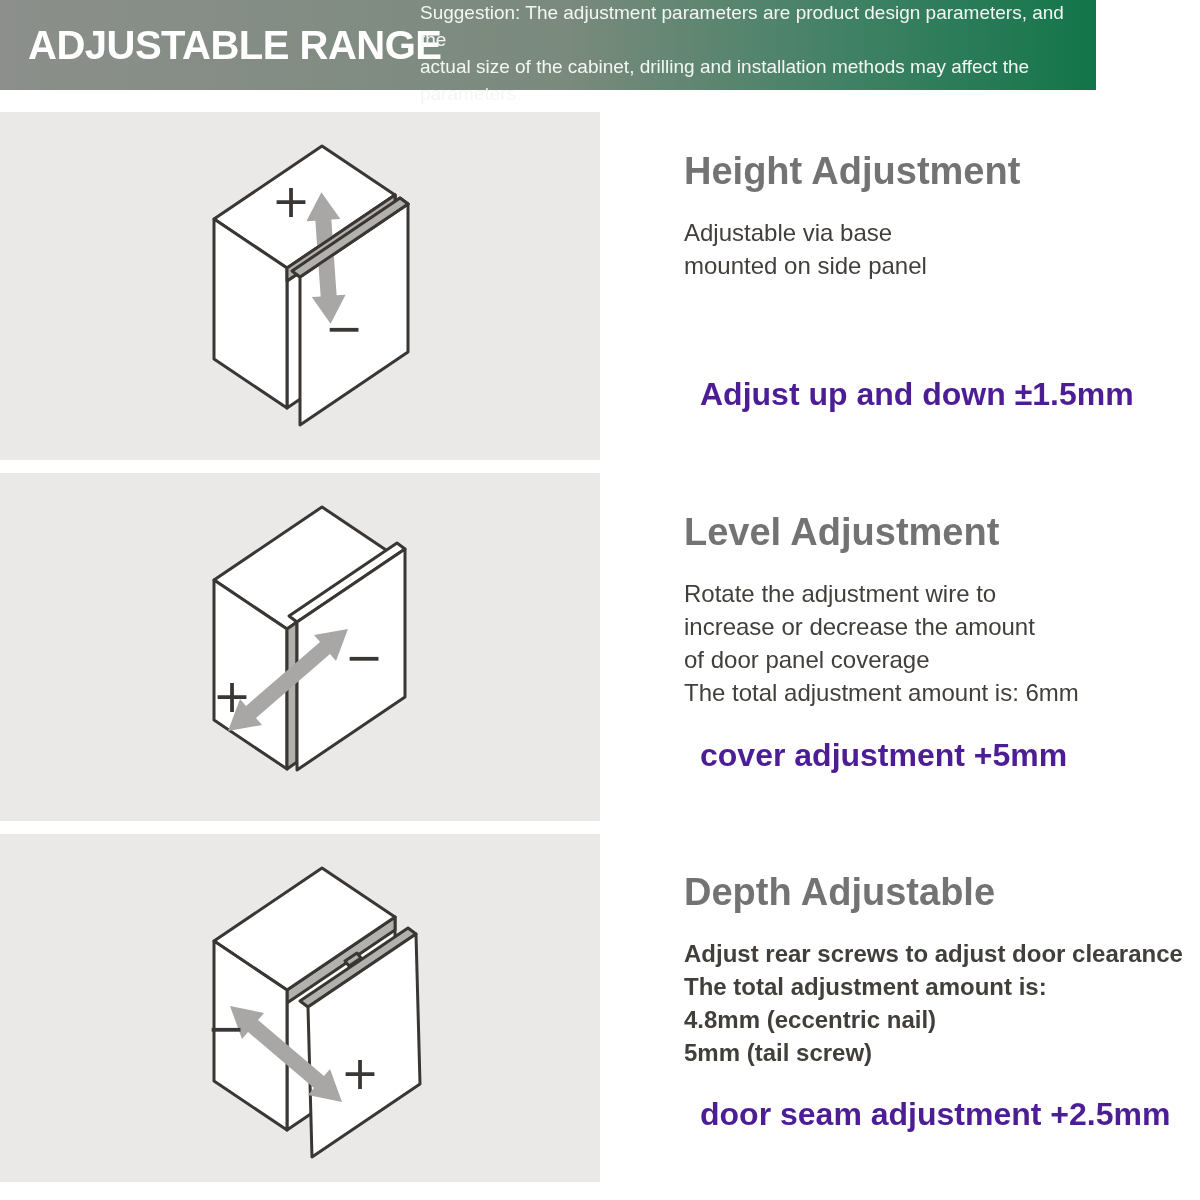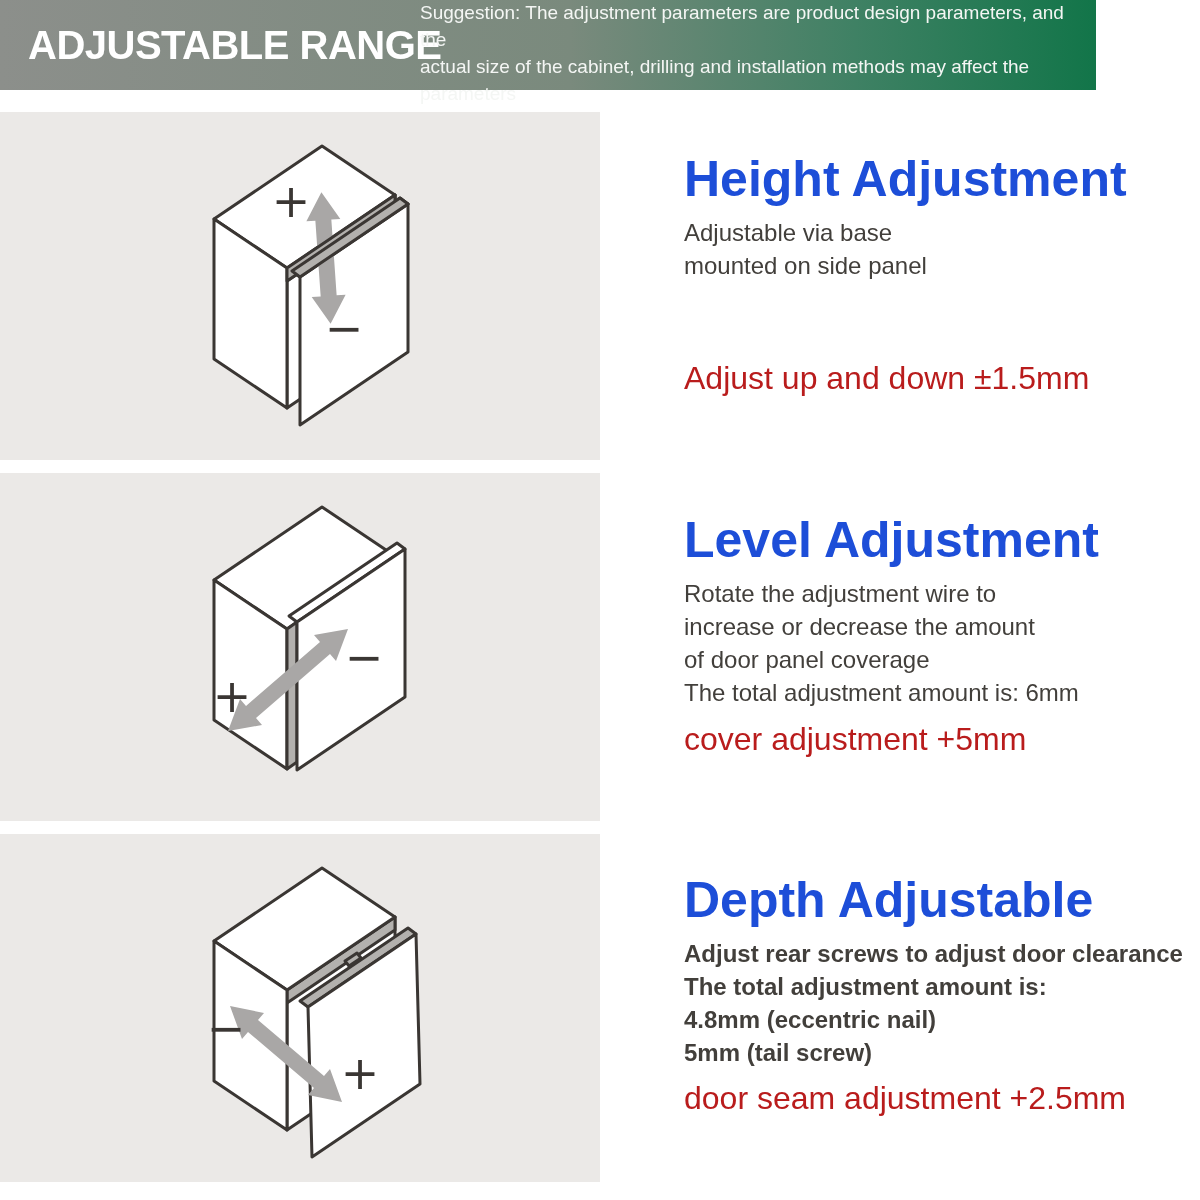--- a/index.html
+++ b/index.html
@@ -26,27 +26,27 @@
   }
   .panel svg{display:block;width:600px;height:348px;}
   .p1{top:112px;} .p2{top:473px;} .p3{top:834px;}
   
   .face{fill:#ffffff;stroke:#3a3633;stroke-width:3;stroke-linejoin:round;}
   .edge{fill:#b3b1ae;stroke:#3a3633;stroke-width:3;stroke-linejoin:round;}
   .arrow{fill:#a9a7a6;stroke:none;}
   .sign{fill:#3a3633;font-family:"DejaVu Sans",sans-serif;font-size:46px;font-weight:400;}
   
   .sec-title{
-    position:absolute;left:684px;margin:0;font-size:50px;font-weight:bold;color:#1d4ed8;white-space:nowrap;
+    position:absolute;left:684px;margin:0;font-size:38px;font-weight:bold;color:#737373;white-space:nowrap;
   }
   .sec-body{
     position:absolute;left:684px;margin:0;font-size:24px;line-height:33px;color:#423f3b;white-space:pre-line;
   }
   .sec-feature{
-    position:absolute;left:684px;margin:0;font-size:32px;font-weight:400;color:#b91c1c;white-space:nowrap;
+    position:absolute;left:684px;margin:16px;font-size:32px;font-weight:700;color:#4c1d95;white-space:nowrap;
   }
   .t1{top:150px;} .b1{top:216px;} .f1{top:360px;}
   .t2{top:511px;} .b2{top:577px;} .f2{top:721px;}
   .t3{top:871px;} .b3{top:937px;font-weight:bold;} .f3{top:1080px;}
 </style>
 </head>
 <body>
 
 <div class="page">
 

